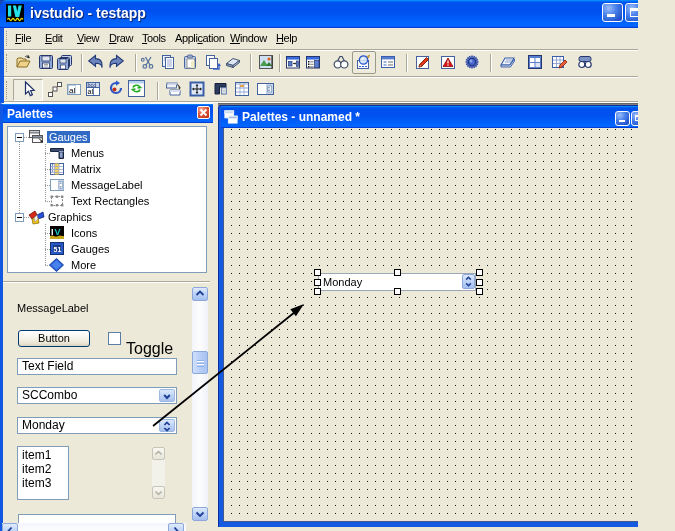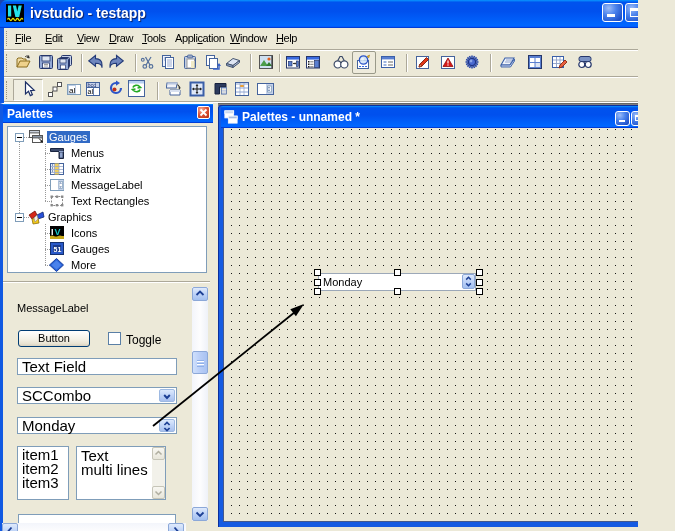--- a/index.html
+++ b/index.html
@@ -42,21 +42,21 @@
 
 #palwin{left:0;top:103px;width:213px;height:428px;background:#ece9d8;border-left:3px solid #1159e2;border-top:1px solid #f6f9ff}
 #paltitle{left:3px;top:104px;width:210px;height:19px;color:#fff;font-weight:bold;font-size:12px;
  background:linear-gradient(180deg,#0997ff 0%,#0053ee 8%,#0050ee 40%,#0066ff 88%,#0066ff 93%,#005bff 95%,#003dd7 96%,#003dd7 100%)}
 #palclose{left:197px;top:106px;width:13px;height:13px;border:1px solid #fff;border-radius:2px;
  background:radial-gradient(circle at 30% 25%,#f8b098 0%,#e0563a 45%,#bc3418 90%,#d04a28 100%)}
 #treebox{left:7px;top:126px;width:200px;height:147px;background:#fff;border:1px solid #7f9db9}
 .trow{position:absolute;height:16px;font-size:11px;line-height:16px;white-space:nowrap}
 .tsel{background:#316ac5;color:#fff;padding:0 2px}
 
-.xpinput{position:absolute;background:#fff;border:1px solid #7f9db9;font-size:15px;line-height:15px;padding-left:4px}
+.xpinput{position:absolute;background:#fff;border:1px solid #7f9db9;font-size:12px;line-height:15px;padding-left:4px}
 .xpbtn{position:absolute;border:1px solid #003c74;border-radius:3px;font-size:11px;text-align:center;
  background:linear-gradient(180deg,#fff 0%,#f4f1e6 55%,#e8e2d2 85%,#d8d0bf 100%)}
 .combobtn{position:absolute;right:1px;top:1px;bottom:1px;width:16px;border:1px solid #9db9e2;border-radius:2px;
  background:linear-gradient(180deg,#dce9fc 0%,#c0d4f7 50%,#a8c0ee 100%)}
 .sbtn{border:1px solid #8ca8d8;border-radius:2px;background:linear-gradient(180deg,#dfeafc 0%,#bdd2f7 50%,#a3c0f0 100%)}
 
 #vscroll{left:192px;top:287px;width:16px;height:234px;background:linear-gradient(90deg,#f3f5fb,#fdfdfe 50%,#eef1f8)}
 #hscroll{left:2px;top:523px;width:184px;height:17px;background:linear-gradient(180deg,#f3f5fb,#fdfdfe 50%,#eef1f8)}
 .scrollbtn{position:absolute;width:16px;height:14px;border:1px solid #8ca8d8;border-radius:2px;
  background:linear-gradient(180deg,#dfeafc 0%,#bdd2f7 50%,#a3c0f0 100%)}
@@ -602,35 +602,34 @@
     <div class="trow" style="left:48px;top:209px">Graphics</div>
     <div class="trow" style="left:71px;top:225px">Icons</div>
     <div class="trow" style="left:71px;top:241px">Gauges</div>
     <div class="trow" style="left:71px;top:257px">More</div>
   </div>
   <div class="etch" style="top:281px;left:3px;width:207px"></div>
 
   <div class="abs" style="left:17px;top:302px;font-size:11px">MessageLabel</div>
   <div class="abs xpbtn" style="left:18px;top:330px;width:72px;height:17px;line-height:15px">Button</div>
   <div class="abs" style="left:108px;top:332px;width:13px;height:13px;background:#fff;border:1px solid #5a7fa6"></div>
-  <div class="abs" style="left:126px;top:333px;font-size:12px">Toggle</div>
+  <div class="abs" style="left:126px;top:340px;font-size:16px">Toggle</div>
   <div class="abs xpinput" style="left:17px;top:358px;width:160px;height:17px">Text Field</div>
   <div class="abs xpinput" style="left:17px;top:387px;width:160px;height:17px">SCCombo<div class="combobtn">
         <svg width="14" height="13" viewBox="0 0 14 13">
           <path d="M4.2 5 L7 8 L9.8 5" fill="none" stroke="#1c3f94" stroke-width="1.9"></path>
         </svg>
       </div></div>
   <div class="abs xpinput" style="left:17px;top:417px;width:160px;height:17px">Monday<div class="combobtn" style="padding:0">
     <svg width="14" height="13" viewBox="0 0 14 13">
           <path d="M4.4 5 L7 2.4 L9.6 5" fill="none" stroke="#1c3f94" stroke-width="1.7"></path>
           <path d="M4.4 8 L7 10.6 L9.6 8" fill="none" stroke="#1c3f94" stroke-width="1.7"></path>
         </svg>
       </div></div>
   <div class="abs xpinput" style="left:17px;top:446px;width:52px;height:54px;line-height:14px;padding-top:1px">item1<br>item2<br>item3</div>
-  <div class="abs xpinput" style="left:76px;top:446px;width:90px;height:54px;line-height:14px;padding-top:2px">Text<br>multi lines</div>
   <div class="abs" id="tascroll" style="left:152px;top:447px;width:13px;height:52px;background:#f2f1ea">
     <div style="position:absolute;left:0;top:0;width:13px;height:13px;border:1px solid #c6c5b8;border-radius:2px;background:linear-gradient(180deg,#f8f7f2,#e8e6da)">
         <svg width="11" height="11" viewBox="0 0 11 11">
           <path d="M2.5 6.5 L5.5 3.5 L8.5 6.5" fill="none" stroke="#b0aea0" stroke-width="1.5"></path>
         </svg>
       </div>
     <div style="position:absolute;left:0;bottom:0;width:13px;height:13px;border:1px solid #c6c5b8;border-radius:2px;background:linear-gradient(180deg,#f8f7f2,#e8e6da)">
         <svg width="11" height="11" viewBox="0 0 11 11">
           <path d="M2.5 4.5 L5.5 7.5 L8.5 4.5" fill="none" stroke="#b0aea0" stroke-width="1.5"></path>
         </svg>

